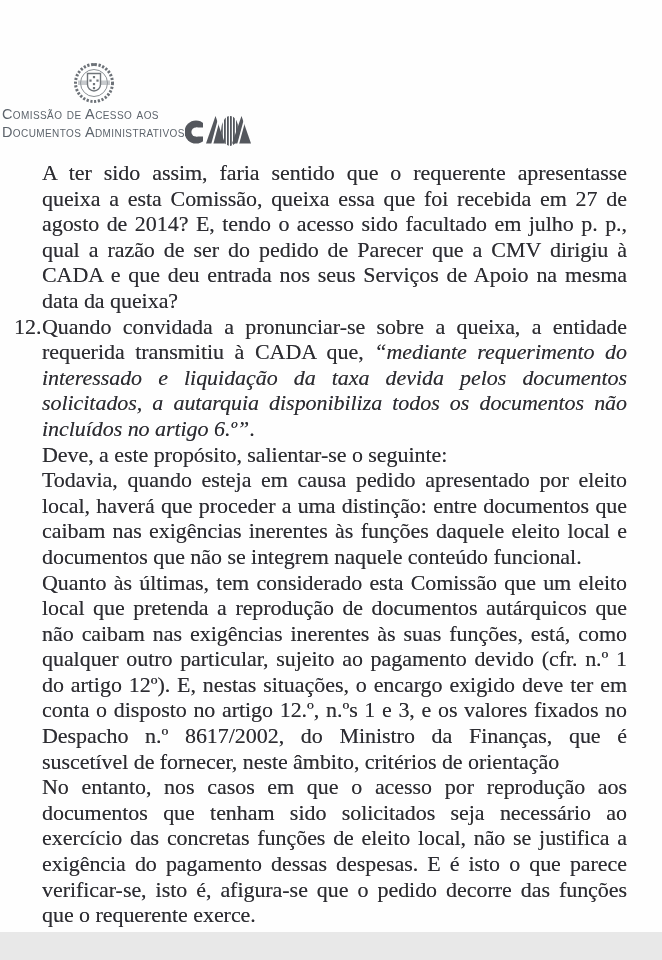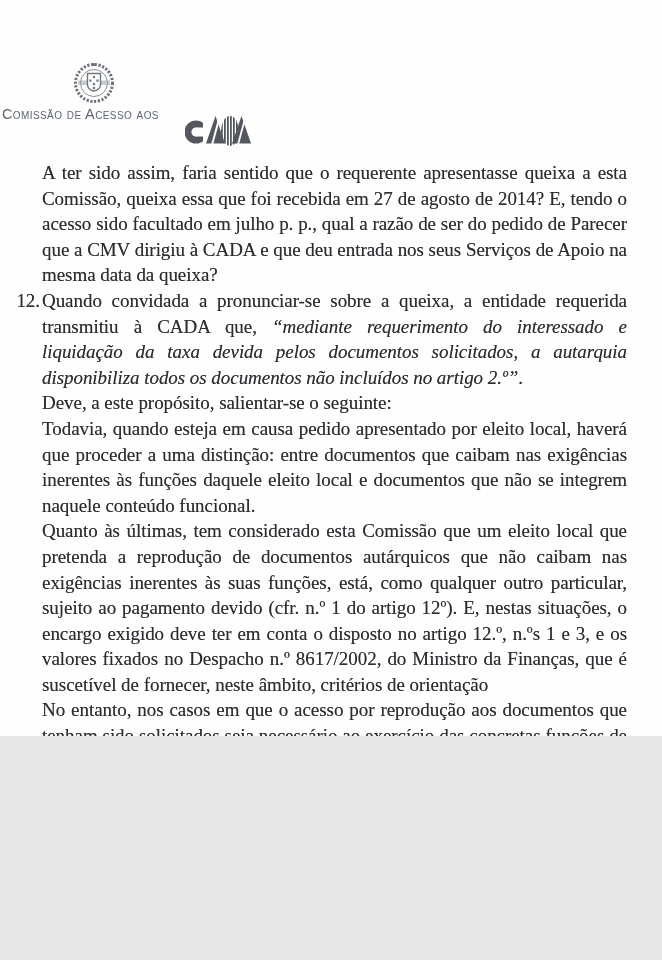--- a/index.html
+++ b/index.html
@@ -1,20 +1,20 @@
 <!DOCTYPE html>
 <html lang="pt"><head>
 <meta charset="utf-8">
 <title>CADA Parecer — página 11</title>
 <style>
   html, body { margin: 0; padding: 0; background: #e8e8e8; }
   .page {
     position: relative;
     width: 662px;
-    height: 736px;
+    height: 932px;
     margin: 0 auto;
     background: #fefefe;
     overflow: hidden;
     font-family: "Liberation Serif", serif;
     color: #2c2c31;
   }
 
   
   .emblem {
     position: absolute;
@@ -42,21 +42,21 @@
     width: 66px;
     height: 36px;
   }
 
   
   .content {
     position: absolute;
     left: 42px;
     top: 160px;
     width: 585px;
-    font-size: 19px;
+    font-size: 22px;
     line-height: 25.6px;
     text-align: justify;
     letter-spacing: -0.05px;
     text-shadow: 0 0 0.35px rgba(40,40,45,0.55);
   }
   .para { position: relative; margin: 0; }
   .para .num {
     position: absolute;
     left: -28px;
     top: 0;
@@ -91,20 +91,21 @@
       <rect x="17.4" y="19.5" width="2.2" height="2.2"></rect>
       <rect x="24.4" y="19.5" width="2.2" height="2.2"></rect>
       <rect x="20.9" y="23" width="2.2" height="2.2"></rect>
       <rect x="20.9" y="27" width="2.2" height="2.2"></rect>
     </g>
     <circle cx="22" cy="4.5" r="1.6" fill="#6d7278"></circle>
   </svg>
 
   <div class="org-name">
     <div>Comissão de Acesso aos</div>
+    <div>Documentos Administrativos</div>
   </div>
 
   <svg class="cada-logo" viewBox="0 0 66 36" aria-hidden="true">
     <defs>
       <clipPath id="dclip">
           <ellipse cx="45" cy="18" rx="9" ry="15"></ellipse>
         </clipPath>
     </defs>
 
     <circle cx="11" cy="19" r="11.5" fill="#54575d"></circle>
@@ -125,21 +126,21 @@
         <rect x="51" y="3" width="1.8" height="30"></rect>
       </g>
     </g>
 
     <polygon points="47,30.5 56.5,3 66,30.5" fill="#54575d"></polygon>
     <rect x="55.5" y="6" width="1.8" height="27" fill="#fefefe" transform="rotate(15 56.5 19)"></rect>
   </svg>
 
   <div class="content">
       <div class="para"><span>A ter sido assim, faria sentido que o requerente apresentasse queixa a esta Comissão, queixa essa que foi recebida em 27 de agosto de 2014? E, tendo o acesso sido facultado em julho p. p., qual a razão de ser do pedido de Parecer que a CMV dirigiu à CADA e que deu entrada nos seus Serviços de Apoio na mesma data da queixa?</span></div>
-      <div class="para"><span class="num">12.</span><span>Quando convidada a pronunciar-se sobre a queixa, a entidade requerida transmitiu à CADA que, </span><span class="it">“mediante requerimento do interessado e liquidação da taxa devida pelos documentos solicitados, a autarquia disponibiliza todos os documentos não incluídos no artigo 2.º”</span><span>.</span></div>
+      <div class="para"><span class="num">12.</span><span>Quando convidada a pronunciar-se sobre a queixa, a entidade requerida transmitiu à CADA que, </span><span class="it">“mediante requerimento do interessado e liquidação da taxa devida pelos documentos solicitados, a autarquia disponibiliza todos os documentos não incluídos no artigo 6.º”</span><span>.</span></div>
       <div class="para"><span>Deve, a este propósito, salientar-se o seguinte:</span></div>
       <div class="para"><span>Todavia, quando esteja em causa pedido apresentado por eleito local, haverá que proceder a uma distinção: entre documentos que caibam nas exigências inerentes às funções daquele eleito local e documentos que não se integrem naquele conteúdo funcional.</span></div>
       <div class="para"><span>Quanto às últimas, tem considerado esta Comissão que um eleito local que pretenda a reprodução de documentos autárquicos que não caibam nas exigências inerentes às suas funções, está, como qualquer outro particular, sujeito ao pagamento devido (cfr. n.º 1 do artigo 12º). E, nestas situações, o encargo exigido deve ter em conta o disposto no artigo 12.º, n.ºs 1 e 3, e os valores fixados no Despacho n.º 8617/2002, do Ministro da Finanças, que é suscetível de fornecer, neste âmbito, critérios de orientação</span></div>
       <div class="para"><span>No entanto, nos casos em que o acesso por reprodução aos documentos que tenham sido solicitados seja necessário ao exercício das concretas funções de eleito local, não se justifica a exigência do pagamento dessas despesas. E é isto o que parece verificar-se, isto é, afigura-se que o pedido decorre das funções que o requerente exerce.</span></div>
     </div>
 
   <div class="page-number">11</div>
 
 </div>
 

